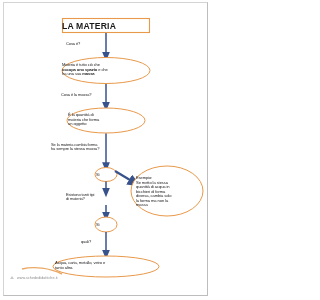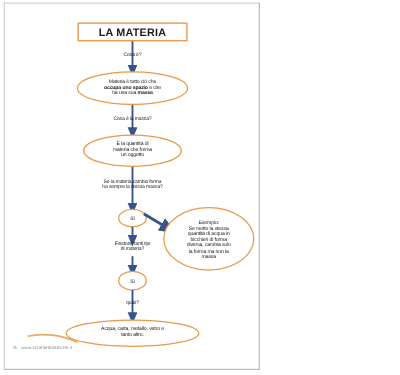--- a/index.html
+++ b/index.html
@@ -21,21 +21,21 @@
     border:1px solid #d4d4d4;
     border-right-color:#bdbdbd;
     border-bottom-color:#bdbdbd;
     pointer-events:none;
   }
   svg#flow{position:absolute;left:0;top:0;width:212px;height:300px;}
 
   
   .tx{
     position:absolute;
-    text-align:center;
+    text-align:left;
     color:#1a1a1a;
     line-height:1.12;
     letter-spacing:-0.1px;
     -webkit-font-smoothing:antialiased;
   }
   .title-tx{
     font-weight:bold;
     font-size:8.6px;
     letter-spacing:0.2px;
   }

